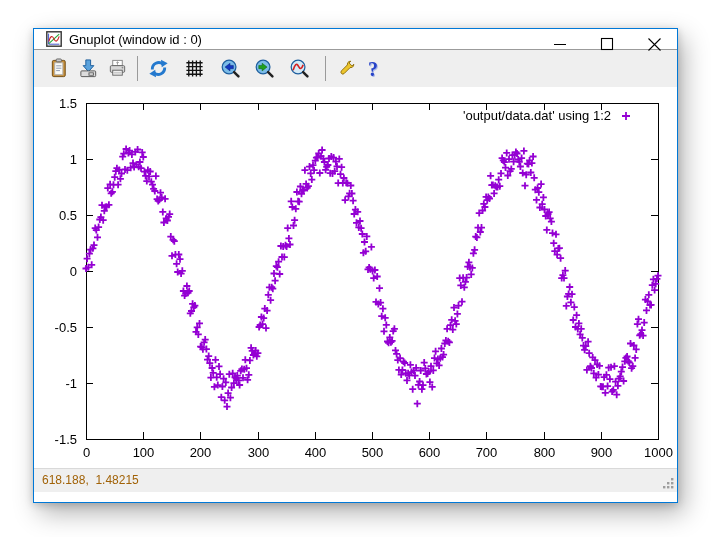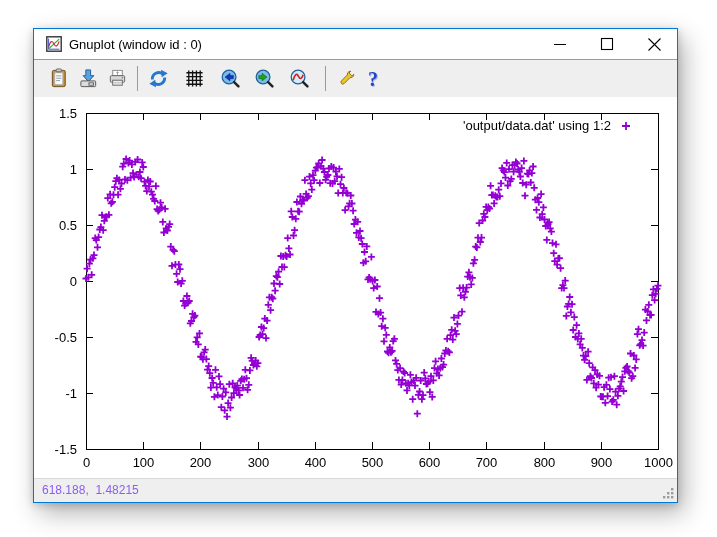--- a/index.html
+++ b/index.html
@@ -4,21 +4,21 @@
 <style>
   * { margin:0; padding:0; box-sizing:border-box; }
   html,body { width:717px; height:537px; background:#ffffff; overflow:hidden;
               font-family:"Liberation Sans", sans-serif; }
   .window {
     position:absolute; left:33px; top:28px; width:645px; height:475px;
     border:1px solid #0078D7; background:#fff;
     box-shadow: 6px 10px 24px rgba(0,0,0,.30), 0 2px 8px rgba(0,0,0,.18);
   }
   
-  .titlebar { height:30px; background:#fff; display:flex; align-items:center; position:relative; }
+  .titlebar { height:20px; background:#fff; display:flex; align-items:center; position:relative; }
   .titlebar .appicon { width:16px; height:16px; margin-left:12px; flex:0 0 auto; }
   .titlebar .title { font-size:13px; color:#000; margin-left:7px; white-space:nowrap; }
   .caption-buttons { position:absolute; right:0; top:0; height:30px; display:flex; }
   .caption-buttons button { width:47px; height:30px; border:none; background:transparent; padding:0;
     display:flex; align-items:center; justify-content:center; cursor:default; }
   .tb-sep-line { height:1px; background:#9b9b9b; }
   
   .toolbar { height:37px; background:#efefef; display:flex; align-items:center; padding-left:8px; }
   .tbtn { width:24px; height:24px; border:none; background:transparent; padding:0; margin-left:5px;
     display:flex; align-items:center; justify-content:center; }
@@ -32,21 +32,21 @@
   .tbtn.help-b { margin-left:3px; }
   .qmark { font-size:20px; font-weight:bold; color:#2743c8; line-height:1;
            text-shadow:1px 1px 0 #aab8e8; font-family:"Liberation Serif", serif; }
   
   .plot-area { height:381px; background:#fff; }
   .plot-area svg { display:block; }
   .tick { font:13px "Liberation Sans", sans-serif; fill:#000; }
   
   .statusline { height:1px; background:#d9d9d9; }
   .statusbar { height:23px; background:#efefef; position:relative; }
-  .statusbar .coords { font-size:12px; color:#8b5cf6; line-height:22px; padding-left:8px; white-space:pre; }
+  .statusbar .coords { font-size:12px; color:#a16207; line-height:22px; padding-left:8px; white-space:pre; }
   .grip { position:absolute; right:2px; bottom:2px; }
 </style>
 </head>
 <body>
 
 <div class="window">
 
   <div class="titlebar">
     <svg class="appicon" viewBox="0 0 16 16">
       <rect x="0.8" y="0.8" width="14.4" height="14.4" fill="#ffffff" stroke="#333" stroke-width="1.4"></rect>

